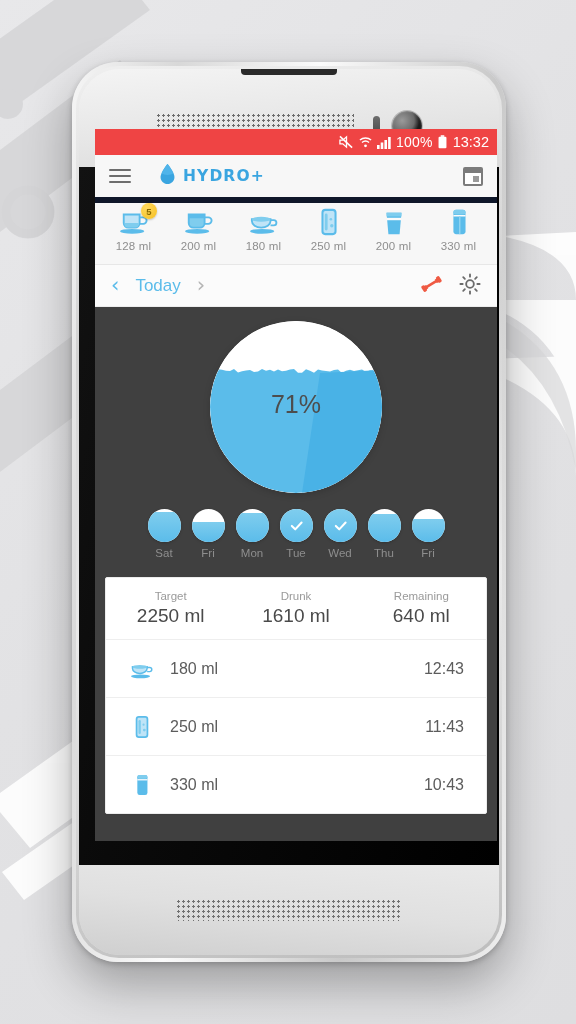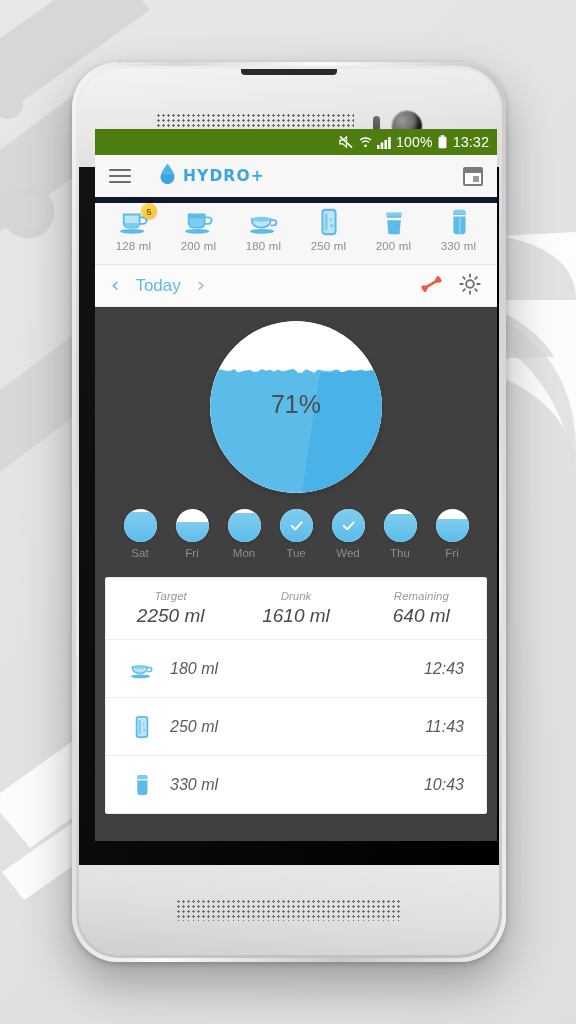--- a/index.html
+++ b/index.html
@@ -89,21 +89,21 @@
     left: 16px; top: 60px;
     width: 402px; height: 712px;
     background:#fff;
     overflow:hidden;
     display:flex; flex-direction:column;
   }
 
   
   .statusbar {
     height: 26px; flex:0 0 26px;
-    background:#4d7c0f;
+    background:#ef4444;
     display:flex; align-items:center; justify-content:flex-end;
     padding-right: 8px; gap:5px;
     color:#fff;
   }
   .statusbar .st-ico { display:flex; align-items:center; }
   .st-text { font-size:14px; letter-spacing:.2px; }
   .st-time { font-size:14.5px; margin-left:1px; }
 
   
   .appbar {
@@ -167,33 +167,33 @@
 
   .gauge-wrap { display:flex; justify-content:center; padding-top:14px; }
   .gauge { position:relative; width:172px; height:172px; border-radius:50%;
            background:#fff; box-shadow: 0 2px 7px rgba(0,0,0,.17); overflow:hidden; }
   .gauge svg { position:absolute; inset:0; }
   .gauge-label { position:absolute; inset:0; display:flex; align-items:center;
                  justify-content:center; font-size:25px; color:#4d4d4d;
                  padding-bottom:6px; }
 
   
-  .week { display:flex; justify-content:center; gap:19px; padding:16px 0 0 0; }
+  .week { display:flex; justify-content:center; gap:11px; padding:16px 0 0 0; }
   .day { display:flex; flex-direction:column; align-items:center; gap:5px; cursor:pointer; }
   .day-circle { position:relative; width:33px; height:33px; border-radius:50%;
                 background:#fff; overflow:hidden; box-shadow:0 1px 3px rgba(0,0,0,.22); }
   .day-fill { position:absolute; left:0; right:0; bottom:0;
               background: linear-gradient(180deg,#7fcdee 0%, #5bbcea 100%); }
   .day-check { position:absolute; inset:0; display:flex; align-items:center;
                justify-content:center; color:#fff; font-size:17px; line-height:1; }
   .day-label { font-size:11.5px; color:#8e8e8e; }
 
   
   .card { margin:18px 10px 0 10px; background:#fff; border:1px solid #ececec;
-          border-radius:2px; box-shadow:0 1px 2px rgba(0,0,0,.06);font-style:italic; }
+          border-radius:2px; box-shadow:0 1px 2px rgba(0,0,0,.06); }
   .stats { display:flex; padding:12px 2px 12px 2px; }
   .stat { flex:1; display:flex; flex-direction:column; align-items:center; gap:3px; }
   .stat-label { font-size:11.5px; color:#9a9a9a; }
   .stat-value { font-size:19px; color:#4a4a4a; }
 
   .log-row { display:flex; align-items:center; height:58px; padding:0 22px;
              border-top:1px solid #eeeeee; cursor:pointer; }
   .log-ico { width:42px; display:flex; align-items:center; }
   .log-amount { font-size:16px; color:#5c5c5c; }
   .log-spacer { flex:1; }

